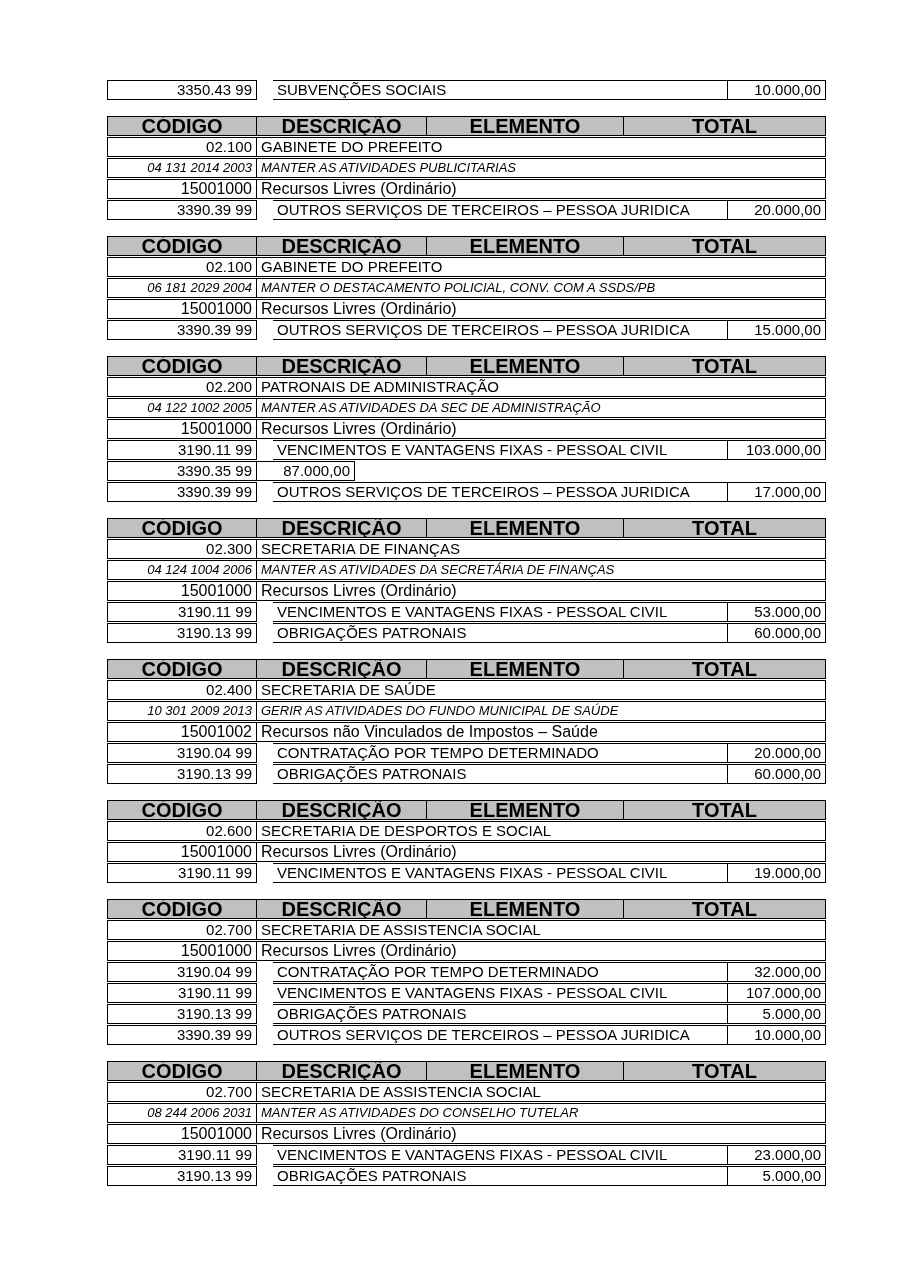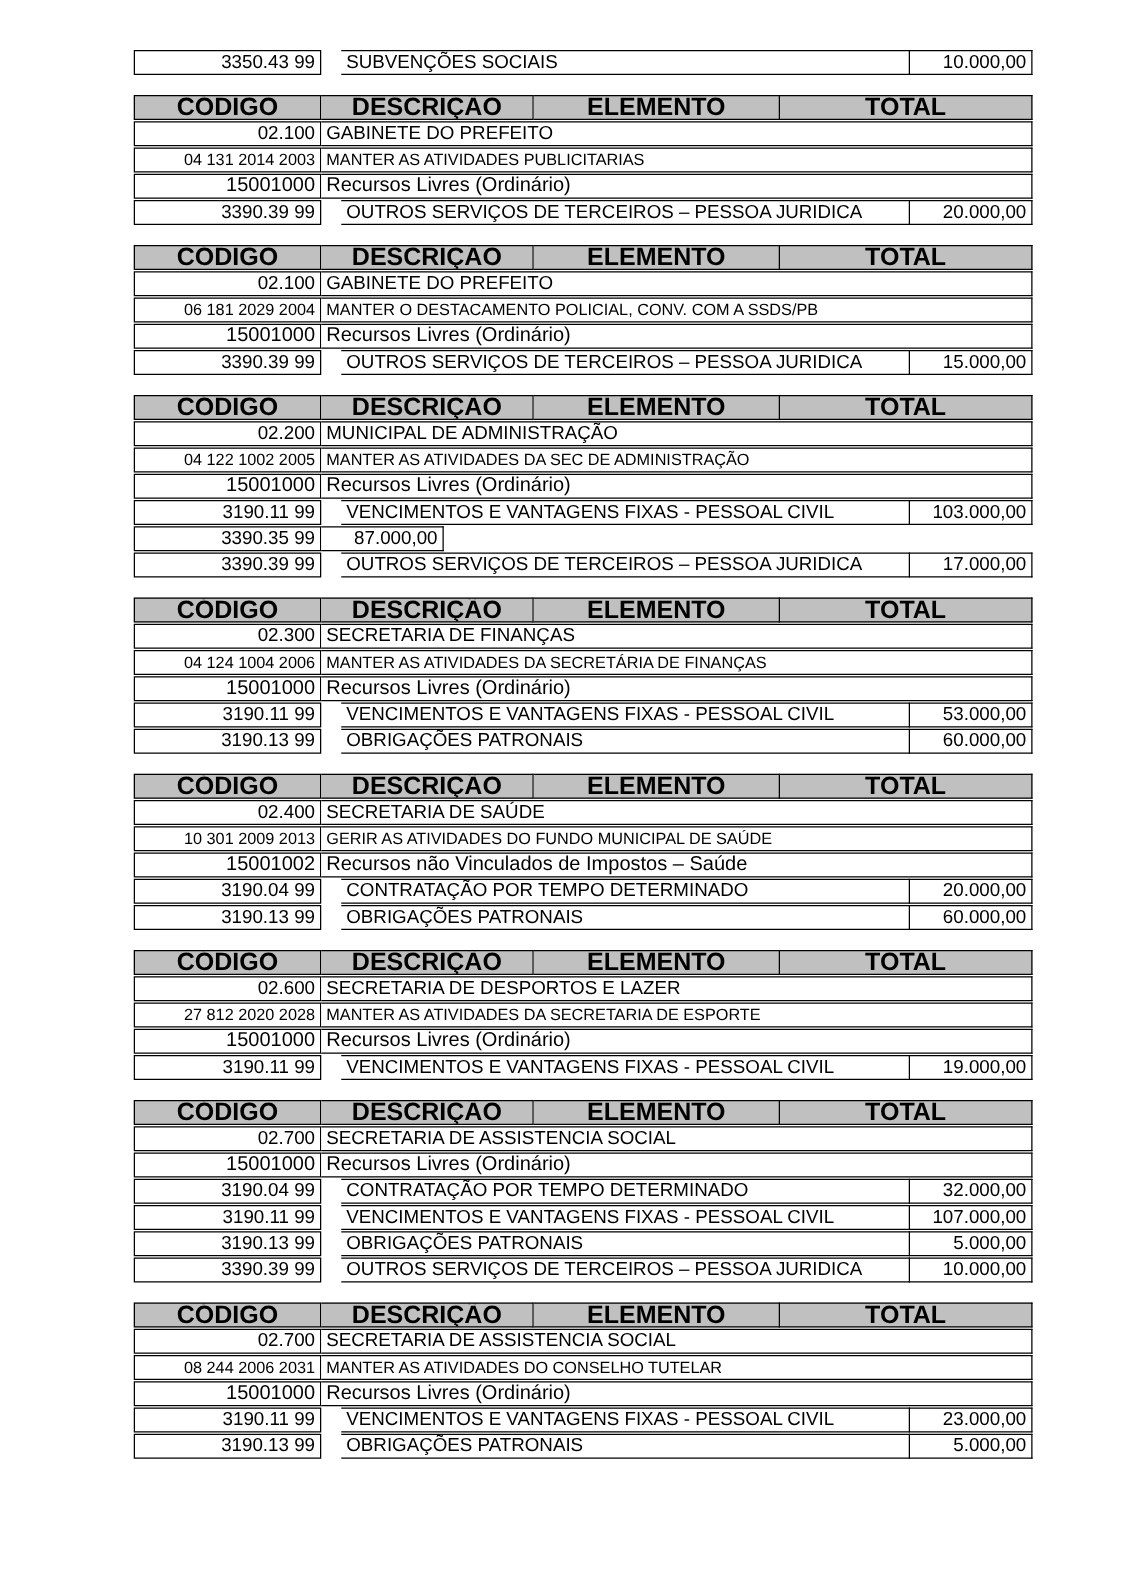--- a/index.html
+++ b/index.html
@@ -9,21 +9,21 @@
     --text:#000000;
   }
   *{margin:0;padding:0;box-sizing:border-box;}
   html,body{width:900px;}
   body{
     width:900px;height:1273px;overflow:hidden;
     background:var(--page-background);
     color:var(--text);
     font-family:"Liberation Sans","DejaVu Sans",sans-serif;
   }
-  .page{padding:40px 0 0 107px;}
+  .page{padding:80px 0 0 107px;}
   .doc{width:719px;}
 
   .row{display:flex;margin-bottom:1px;}
   .cell{
     border:1px solid var(--border);
     height:20px;line-height:18px;
     padding:0 4px;
     overflow:hidden;white-space:nowrap;
     background:#fff;
   }
@@ -36,21 +36,21 @@
   .c-total{width:202px;}
   .c-rest{flex:1;}
   .c-fill{flex:1;margin-left:16px;}
   .c-val{width:98px;text-align:right;}
 
   .hdr{
     background:var(--header-background);
     font-weight:bold;text-align:center;font-size:20px;
   }
   .dept .cell{font-size:15px;}
-  .action .cell{font-size:13px;}
+  .action .cell{font-size:13px;font-style:italic;}
   .resource .cell{font-size:16px;font-weight:normal;}
   .element .cell{font-size:15px;}
 
   .tbl{margin-top:16px;}
 </style>
 </head>
 <body>
 
 <div class="page">
 <div class="doc">
@@ -115,21 +115,21 @@
 
   <section class="tbl">
     <div class="row header">
       <div class="cell c-code hdr">CÓDIGO</div>
       <div class="cell c-desc hdr">DESCRIÇÃO</div>
       <div class="cell c-elem hdr">ELEMENTO</div>
       <div class="cell c-total hdr">TOTAL</div>
     </div>
     <div class="row dept">
       <div class="cell c-code">02.200</div>
-      <div class="cell c-rest">MUNICIPAL DE ADMINISTRAÇÃO</div>
+      <div class="cell c-rest">PATRONAIS DE ADMINISTRAÇÃO</div>
     </div>
     <div class="row action">
       <div class="cell c-code">04 122 1002 2005</div>
       <div class="cell c-rest">MANTER AS ATIVIDADES DA SEC DE ADMINISTRAÇÃO</div>
     </div>
     <div class="row resource">
       <div class="cell c-code">15001000</div>
       <div class="cell c-rest">Recursos Livres (Ordinário)</div>
     </div>
     <div class="row element">
@@ -212,25 +212,21 @@
 
   <section class="tbl">
     <div class="row header">
       <div class="cell c-code hdr">CÓDIGO</div>
       <div class="cell c-desc hdr">DESCRIÇÃO</div>
       <div class="cell c-elem hdr">ELEMENTO</div>
       <div class="cell c-total hdr">TOTAL</div>
     </div>
     <div class="row dept">
       <div class="cell c-code">02.600</div>
-      <div class="cell c-rest">SECRETARIA DE DESPORTOS E LAZER</div>
-    </div>
-    <div class="row action">
-      <div class="cell c-code">27 812 2020 2028</div>
-      <div class="cell c-rest">MANTER AS ATIVIDADES DA SECRETARIA DE ESPORTE</div>
+      <div class="cell c-rest">SECRETARIA DE DESPORTOS E SOCIAL</div>
     </div>
     <div class="row resource">
       <div class="cell c-code">15001000</div>
       <div class="cell c-rest">Recursos Livres (Ordinário)</div>
     </div>
     <div class="row element">
       <div class="cell c-code">3190.11 99</div>
       <div class="cell c-fill">VENCIMENTOS E VANTAGENS FIXAS - PESSOAL CIVIL</div>
       <div class="cell c-val">19.000,00</div>
     </div>

